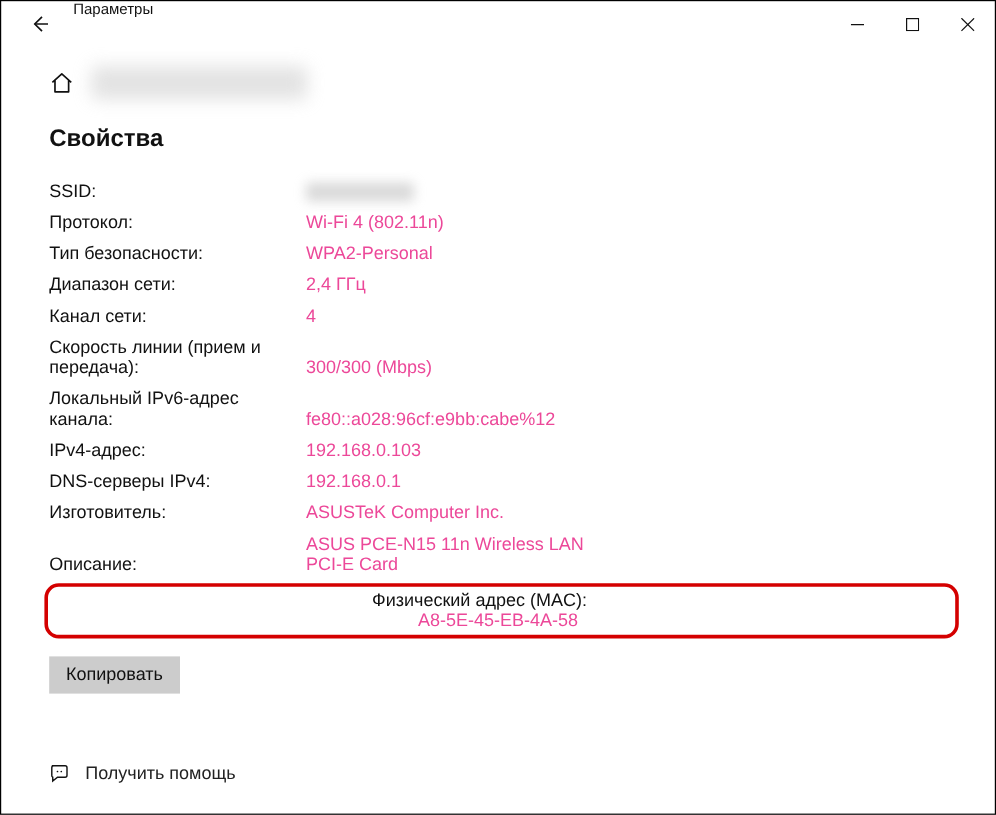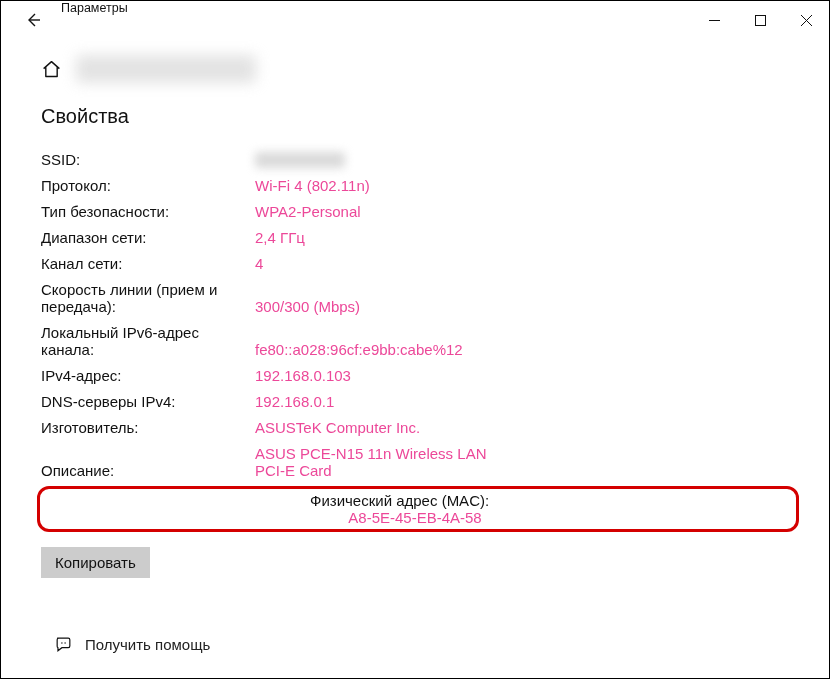--- a/index.html
+++ b/index.html
@@ -60,21 +60,21 @@
   .page-name-blur {
     width: 180px;
     height: 28px;
     background: #ccc;
     border-radius: 4px;
     filter: blur(7px);
     opacity: .55;
   }
   .section-title {
     font-size: 20px;
-    font-weight: 400;
+    font-weight: 700;
     color: #111;
     margin-bottom: 18px;
   }
   .props {
     font-size: 15px;
     color: #111;
   }
   .prop-row {
     display: flex;
     align-items: flex-end;
@@ -112,21 +112,21 @@
     color: #111;
     font-size: 15px;
     padding: 7px 14px;
     margin-top: 12px;
     cursor: pointer;
     border: none;
   }
   .help-row {
     position: absolute;
     bottom: 24px;
-    left: 53px;
+    left: 39px;
     display: flex;
     align-items: center;
     gap: 12px;
     font-size: 15px;
     color: #222;
   }
   svg { display: block; }
 </style>
 </head>
 <body>

